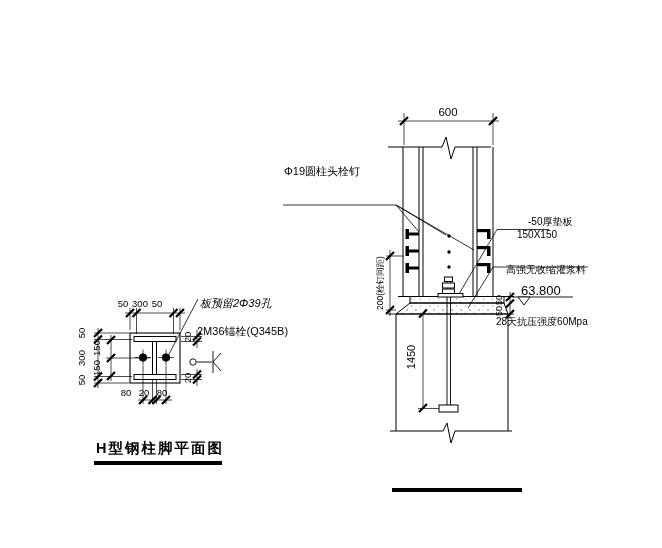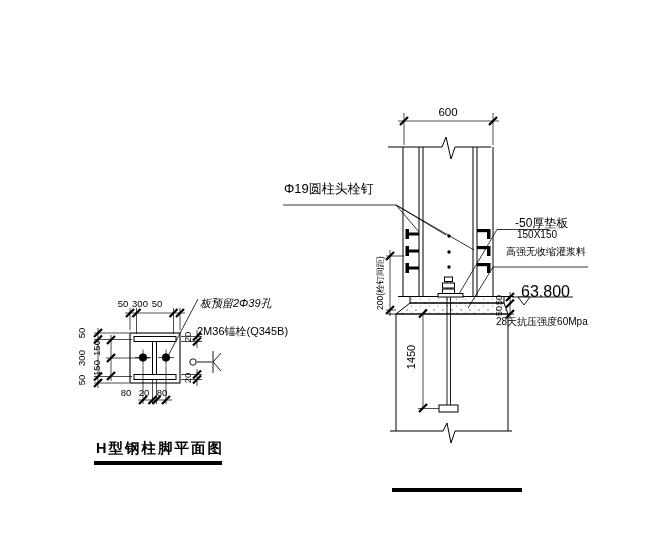--- a/index.html
+++ b/index.html
@@ -157,25 +157,25 @@
   <div class="t dim ctr" style="left:126px;top:393px;">80</div>
   <div class="t dim ctr" style="left:144px;top:393px;">20</div>
   <div class="t dim ctr" style="left:162px;top:393px;">80</div>
 
   <div class="t dim rot" style="left:188px;top:337px;">20</div>
   <div class="t dim rot" style="left:188px;top:378px;">20</div>
 
   <div class="t title" style="left:96px;top:441px;">H型钢柱脚平面图</div>
 
   <div class="t dim ctr" style="left:448px;top:112px;font-size:11.5px;">600</div>
-  <div class="t note" style="left:284px;top:182px;font-size:13px;">Φ19圆柱头栓钉</div>
-  <div class="t note" style="left:515px;top:217px;font-size:12px;">-50厚垫板</div>
+  <div class="t note" style="left:284px;top:166px;font-size:11px;">Φ19圆柱头栓钉</div>
+  <div class="t note" style="left:528px;top:217px;font-size:10px;">-50厚垫板</div>
   <div class="t note" style="left:517px;top:230px;font-size:10px;">150X150</div>
-  <div class="t note" style="left:506px;top:247px;font-size:10px;">高强无收缩灌浆料</div>
+  <div class="t note" style="left:506px;top:265px;font-size:10px;">高强无收缩灌浆料</div>
   <div class="t note" style="left:496px;top:269px;font-size:10px;margin-top:48px;">28天抗压强度60Mpa</div>
-  <div class="t note" style="left:521px;top:284px;font-size:16px;">63.800</div>
+  <div class="t note" style="left:521px;top:284px;font-size:13px;">63.800</div>
   <div class="t rot" style="left:380px;top:283px;font-size:8.5px;">200(栓钉间距)</div>
   <div class="t rot" style="left:412px;top:357px;font-size:11px;">1450</div>
   <div class="t dim rot" style="left:500px;top:300px;font-size:9px;">50</div>
   <div class="t dim rot" style="left:500px;top:311px;font-size:9px;">50</div>
 
 
 </div>
 
 </body></html>

